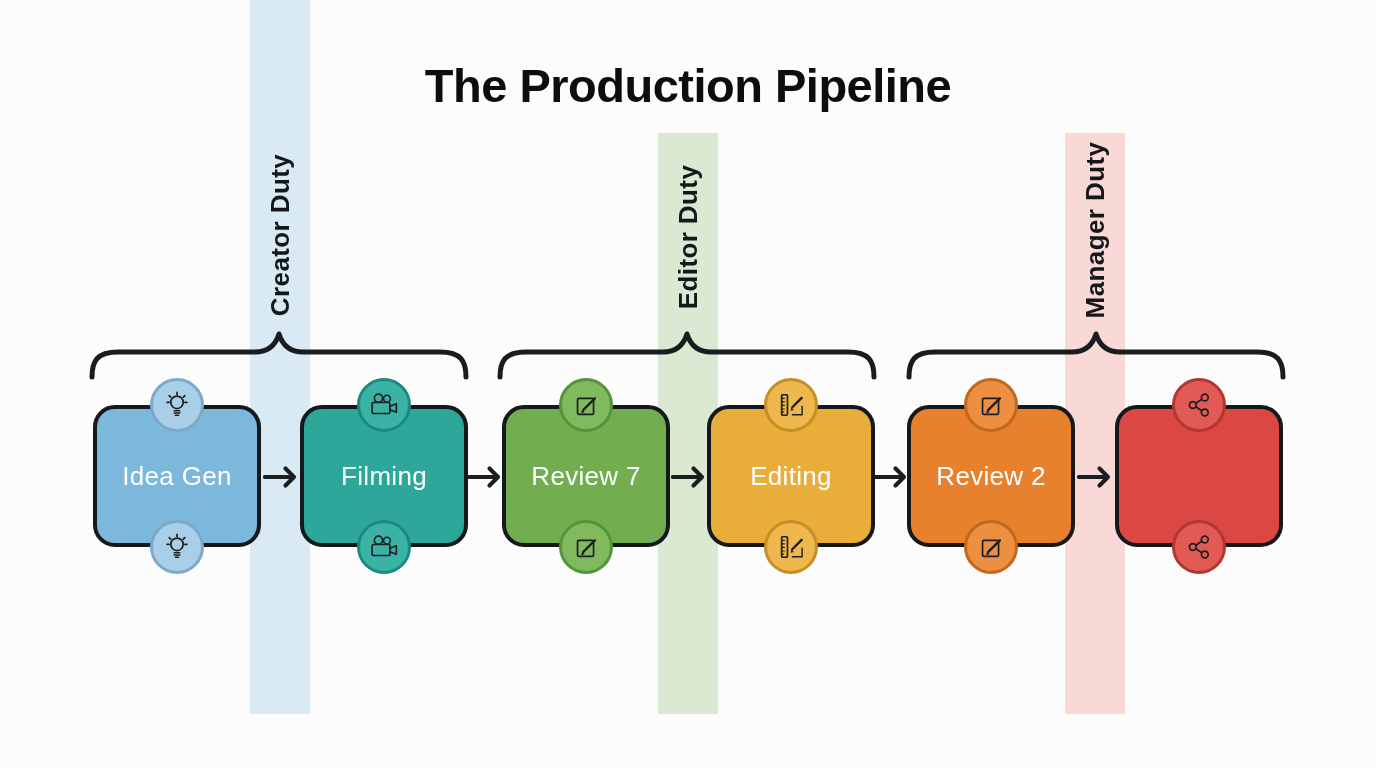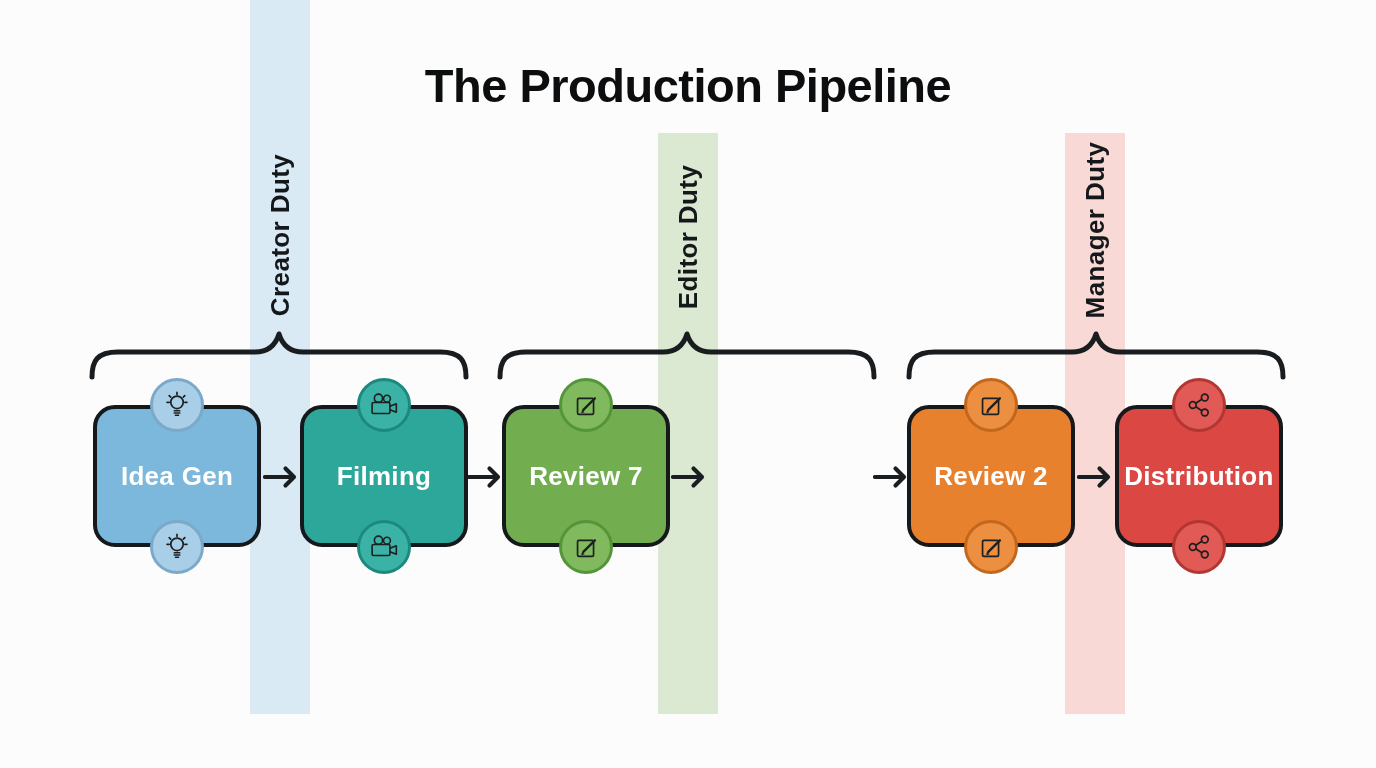--- a/index.html
+++ b/index.html
@@ -39,21 +39,21 @@
   .brace svg{display:block;width:100%;height:100%;}
   .brace path{fill:none;stroke:#1a1d20;stroke-width:5;stroke-linecap:round;stroke-linejoin:round;}
 
   
   .stage{
     position:absolute;top:405px;width:168px;height:142px;border-radius:22px;
     background:var(--stage-color,#ccc);border:4px solid #16191c;box-sizing:border-box;
     display:flex;align-items:center;justify-content:center;z-index:5;
   }
   .stage-label{
-    color:#ffffff;font-size:26px;font-weight:bold;letter-spacing:.3px;text-align:center;
+    color:#ffffff;font-size:26px;font-weight:normal;letter-spacing:.3px;text-align:center;
     white-space:nowrap;
   }
   .stage-0{left:93px;}  .stage-1{left:300px;align-items:center;} .stage-2{left:502px;}
   .stage-3{left:707px;} .stage-4{left:907px;} .stage-5{left:1115px;}
 
   
   .badge{
     position:absolute;left:50%;width:48px;height:48px;margin-left:-27px;border-radius:50%;
     background:var(--badge-fill,#ddd);border:3px solid var(--badge-border,#999);
     display:flex;align-items:center;justify-content:center;z-index:6;
@@ -185,20 +185,41 @@
     <div class="stage-label">Review 7</div>
     <div class="badge badge-bottom">
       <svg width="32" height="32" viewBox="0 0 36 36">
         <rect class="icon-stroke" x="8.5" y="10.5" width="18" height="18" rx="1.5"></rect>
         <path class="icon-stroke" style="stroke-width:2.6" d="M15 23.5 L28 10.5"></path>
         <path class="icon-fill" d="M12.6 27.2 l1-3.8 2.8 2.8 z"></path>
       </svg>
     </div>
   </div>
 
+  <div class="stage stage-3" style="--stage-color: #e9ae3a; --badge-fill: #eeb84e; --badge-border: #c68e24;">
+    <div class="badge badge-top">
+      <svg width="32" height="32" viewBox="0 0 36 36">
+        <rect class="icon-stroke" x="7.5" y="6.5" width="6.5" height="23" rx="1"></rect>
+        <path class="icon-stroke" style="stroke-width:1.4" d="M7.5 10.5 h3 M7.5 14.5 h3 M7.5 18.5 h3 M7.5 22.5 h3 M7.5 26 h2.2"></path>
+        <path class="icon-stroke" style="stroke-width:2.6" d="M19.5 20.5 L30 10"></path>
+        <path class="icon-fill" d="M17.6 24.5 l0.8-3.6 2.8 2.8 z"></path>
+        <path class="icon-stroke" style="stroke-width:1.6" d="M19.5 29 H30.5 V19.5"></path>
+      </svg>
+    </div>
+    <div class="stage-label">Editing</div>
+    <div class="badge badge-bottom">
+      <svg width="32" height="32" viewBox="0 0 36 36">
+        <rect class="icon-stroke" x="7.5" y="6.5" width="6.5" height="23" rx="1"></rect>
+        <path class="icon-stroke" style="stroke-width:1.4" d="M7.5 10.5 h3 M7.5 14.5 h3 M7.5 18.5 h3 M7.5 22.5 h3 M7.5 26 h2.2"></path>
+        <path class="icon-stroke" style="stroke-width:2.6" d="M19.5 20.5 L30 10"></path>
+        <path class="icon-fill" d="M17.6 24.5 l0.8-3.6 2.8 2.8 z"></path>
+        <path class="icon-stroke" style="stroke-width:1.6" d="M19.5 29 H30.5 V19.5"></path>
+      </svg>
+    </div>
+  </div>
 
   <div class="stage stage-4" style="--stage-color: #e8812d; --badge-fill: #ec8f41; --badge-border: #c2671c;">
     <div class="badge badge-top">
       <svg width="32" height="32" viewBox="0 0 36 36">
         <rect class="icon-stroke" x="8.5" y="10.5" width="18" height="18" rx="1.5"></rect>
         <path class="icon-stroke" style="stroke-width:2.6" d="M15 23.5 L28 10.5"></path>
         <path class="icon-fill" d="M12.6 27.2 l1-3.8 2.8 2.8 z"></path>
       </svg>
     </div>
     <div class="stage-label">Review 2</div>
@@ -213,21 +234,20 @@
 
   <div class="stage stage-5" style="--stage-color: #db4742; --badge-fill: #e25a55; --badge-border: #b23632;">
     <div class="badge badge-top">
       <svg width="32" height="32" viewBox="0 0 36 36">
         <circle class="icon-stroke" cx="24.5" cy="9.5" r="3.8"></circle>
         <circle class="icon-stroke" cx="11" cy="18" r="3.8"></circle>
         <circle class="icon-stroke" cx="24.5" cy="26.5" r="3.8"></circle>
         <path class="icon-stroke" d="M14.4 16 L21.2 11.6 M14.4 20 L21.2 24.4"></path>
       </svg>
     </div>
-    <div class="stage-label">Distribution</div>
     <div class="badge badge-bottom">
       <svg width="32" height="32" viewBox="0 0 36 36">
         <circle class="icon-stroke" cx="24.5" cy="9.5" r="3.8"></circle>
         <circle class="icon-stroke" cx="11" cy="18" r="3.8"></circle>
         <circle class="icon-stroke" cx="24.5" cy="26.5" r="3.8"></circle>
         <path class="icon-stroke" d="M14.4 16 L21.2 11.6 M14.4 20 L21.2 24.4"></path>
       </svg>
     </div>
   </div>
 

